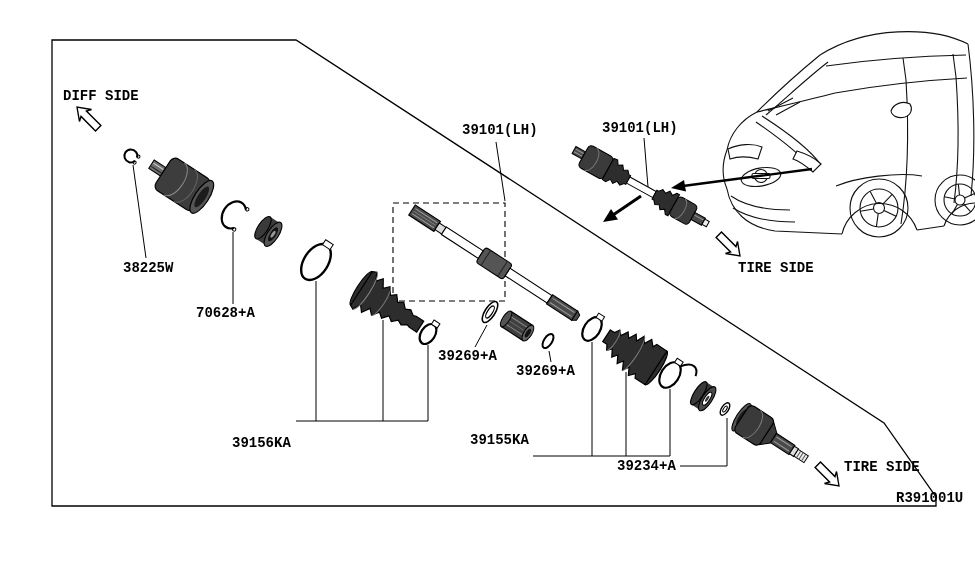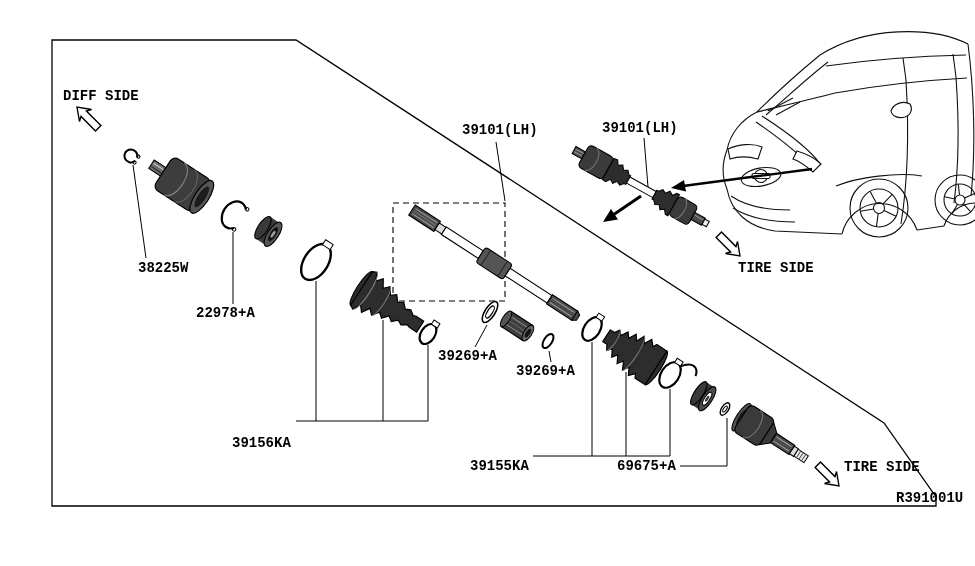--- a/index.html
+++ b/index.html
@@ -248,24 +248,24 @@
   </g>
 
   <path d="M0,0 L-12,-8.5 L-9.5,-3.8 L-30,-3.8 L-30,3.8 L-9.5,3.8 L-12,8.5 Z" transform="translate(77,107) rotate(-135)" fill="#fff" stroke="#000" stroke-width="1.4"></path>
   <path d="M0,0 L-12,-8.5 L-9.5,-3.8 L-30,-3.8 L-30,3.8 L-9.5,3.8 L-12,8.5 Z" transform="translate(740,256) rotate(45)" fill="#fff" stroke="#000" stroke-width="1.4"></path>
   <path d="M0,0 L-12,-8.5 L-9.5,-3.8 L-30,-3.8 L-30,3.8 L-9.5,3.8 L-12,8.5 Z" transform="translate(839,486) rotate(45)" fill="#fff" stroke="#000" stroke-width="1.4"></path>
 </svg>
 
 <div class="lbl" style="left:63px;top:89px">DIFF SIDE</div>
 <div class="lbl" style="left:462px;top:123px">39101(LH)</div>
 <div class="lbl" style="left:602px;top:121px">39101(LH)</div>
-<div class="lbl" style="left:138px;top:261px">38225W</div>
-<div class="lbl" style="left:196px;top:306px">22978+A</div>
+<div class="lbl" style="left:123px;top:261px">38225W</div>
+<div class="lbl" style="left:196px;top:306px">70628+A</div>
 <div class="lbl" style="left:438px;top:349px">39269+A</div>
 <div class="lbl" style="left:516px;top:364px">39269+A</div>
 <div class="lbl" style="left:232px;top:436px">39156KA</div>
-<div class="lbl" style="left:470px;top:459px">39155KA</div>
-<div class="lbl" style="left:617px;top:459px">69675+A</div>
+<div class="lbl" style="left:470px;top:433px">39155KA</div>
+<div class="lbl" style="left:617px;top:459px">39234+A</div>
 <div class="lbl" style="left:738px;top:261px">TIRE SIDE</div>
 <div class="lbl" style="left:844px;top:460px">TIRE SIDE</div>
 <div class="lbl" style="left:896px;top:491px">R391001U</div>
 
 </div>
 
 </body></html>

